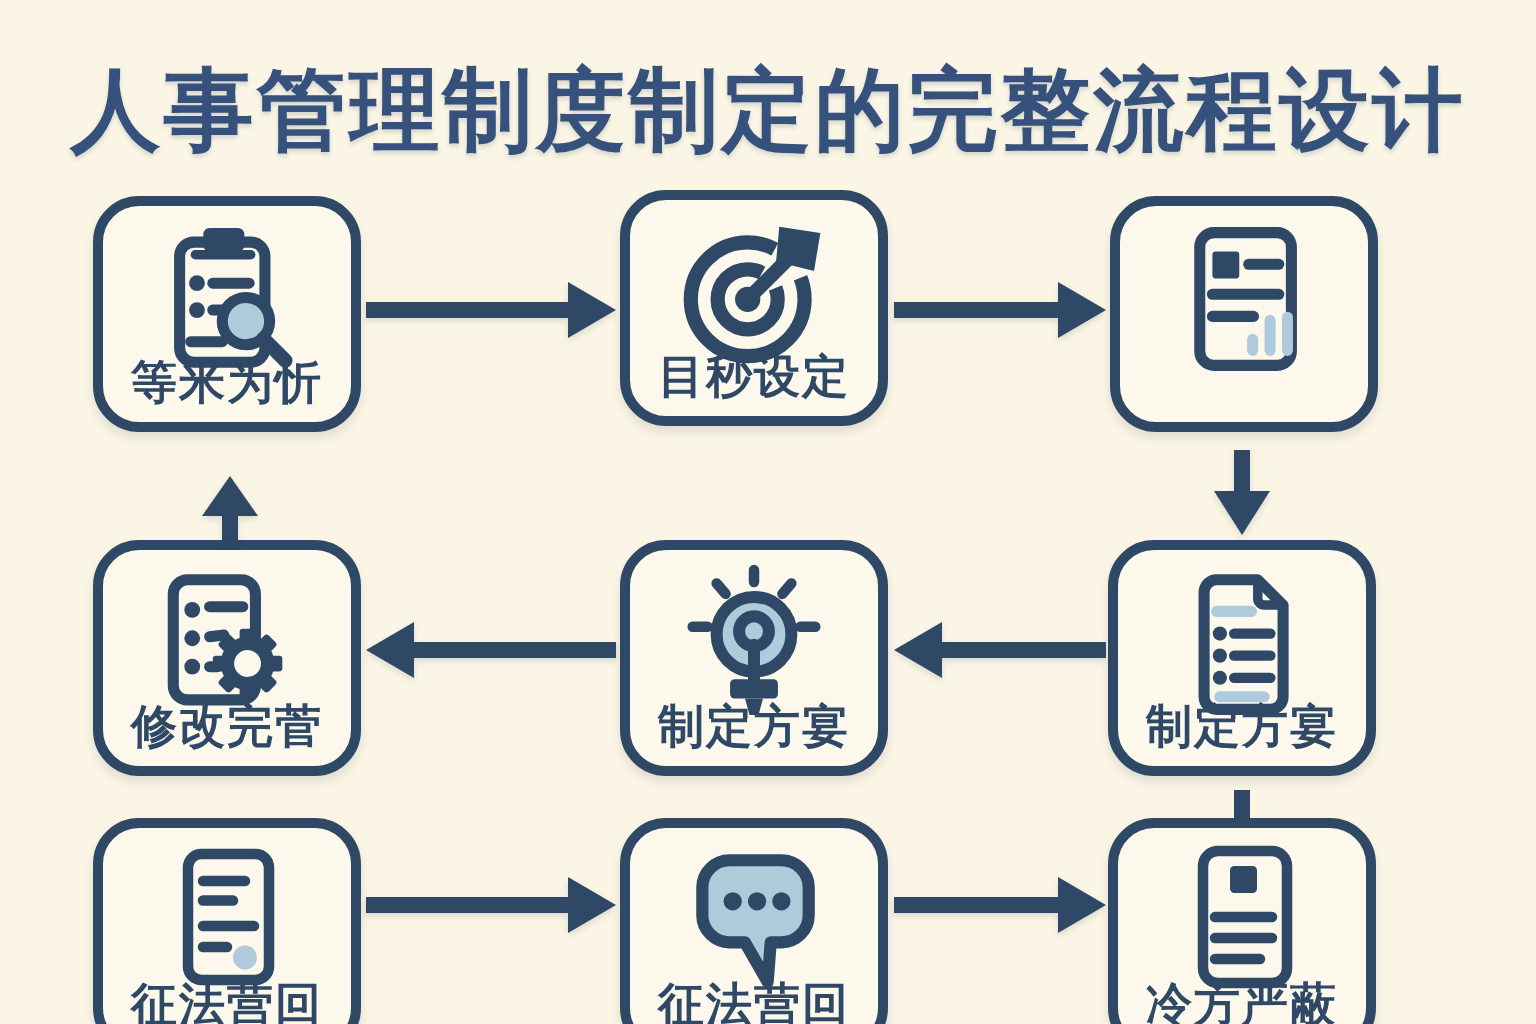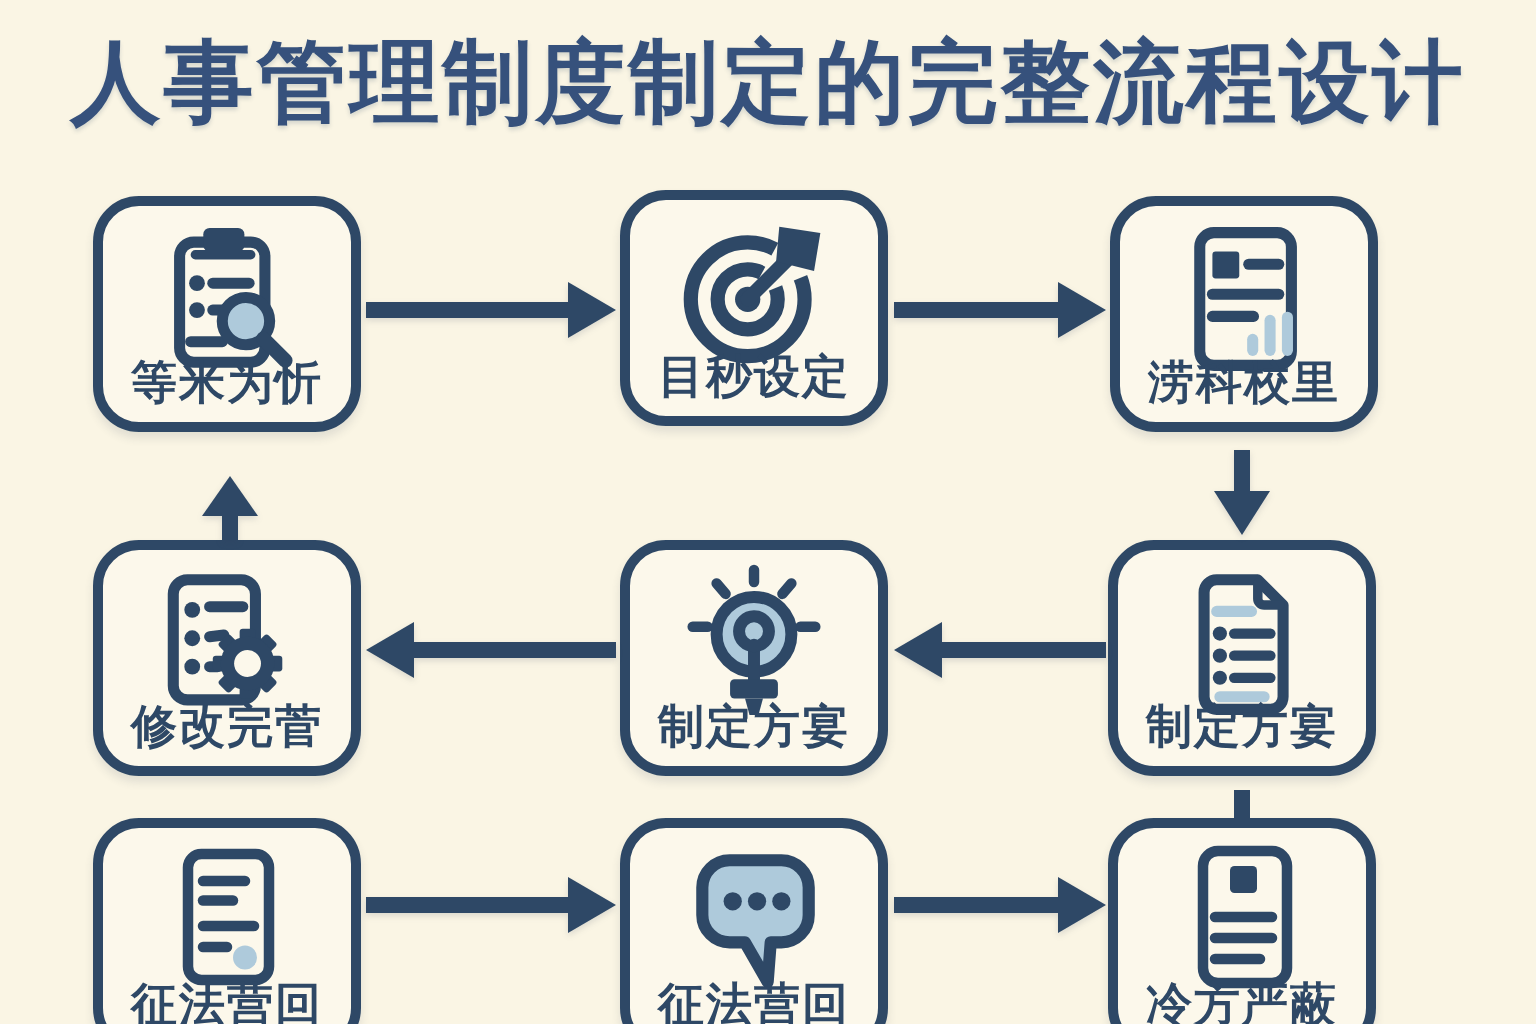--- a/index.html
+++ b/index.html
@@ -11,21 +11,21 @@
   }
   *{margin:0;padding:0;box-sizing:border-box;}
   html,body{width:1536px;height:1024px;overflow:hidden;}
   body{
     background:var(--bg);
     font-family:"Liberation Sans","DejaVu Sans",sans-serif;
     position:relative;
   }
   .stage{position:absolute;inset:0;width:1536px;height:1024px;overflow:hidden;}
   .title{
-    position:absolute;top:22px;left:0;right:0;
+    position:absolute;top:50px;left:0;right:0;
     text-align:center;
     font-size:90px;font-weight:900;letter-spacing:3px;
     color:var(--ink-title);
     text-shadow:0 3px 4px rgba(46,72,102,.18);
     white-space:nowrap;
   }
   .node{
     position:absolute;width:268px;height:236px;
     border:10px solid var(--ink);border-radius:46px;
     background:var(--boxbg);
@@ -93,21 +93,20 @@
         <rect x="22" y="8" width="58" height="84" rx="9" class="ink-s" stroke-width="7"></rect>
         <rect x="30" y="20" width="17" height="17" rx="2" class="ink-f"></rect>
         <line x1="53" y1="28" x2="72" y2="28" class="ink-s" stroke-width="7"></line>
         <line x1="30" y1="47" x2="72" y2="47" class="ink-s" stroke-width="7"></line>
         <line x1="30" y1="61" x2="56" y2="61" class="ink-s" stroke-width="7"></line>
         <rect x="52" y="72" width="7" height="14" rx="3.5" class="blue-f"></rect>
         <rect x="63" y="60" width="7" height="26" rx="3.5" class="blue-f"></rect>
         <rect x="74" y="58" width="7" height="28" rx="3.5" class="blue-f"></rect>
       </svg>
     </div>
-    <div class="label">涝科校里</div>
   </div>
 
   <div class="node" id="n4">
     <div class="iconwrap">
       <svg width="158" height="158" viewBox="0 0 100 100">
         <rect x="16" y="10" width="52" height="76" rx="9" class="ink-s" stroke-width="7"></rect>
         <circle cx="28" cy="29" r="5" class="ink-f"></circle>
         <line x1="39" y1="27" x2="60" y2="27" class="ink-s" stroke-width="7"></line>
         <circle cx="28" cy="47" r="5" class="ink-f"></circle>
         <line x1="39" y1="46" x2="48" y2="45" class="ink-s" stroke-width="7"></line>

